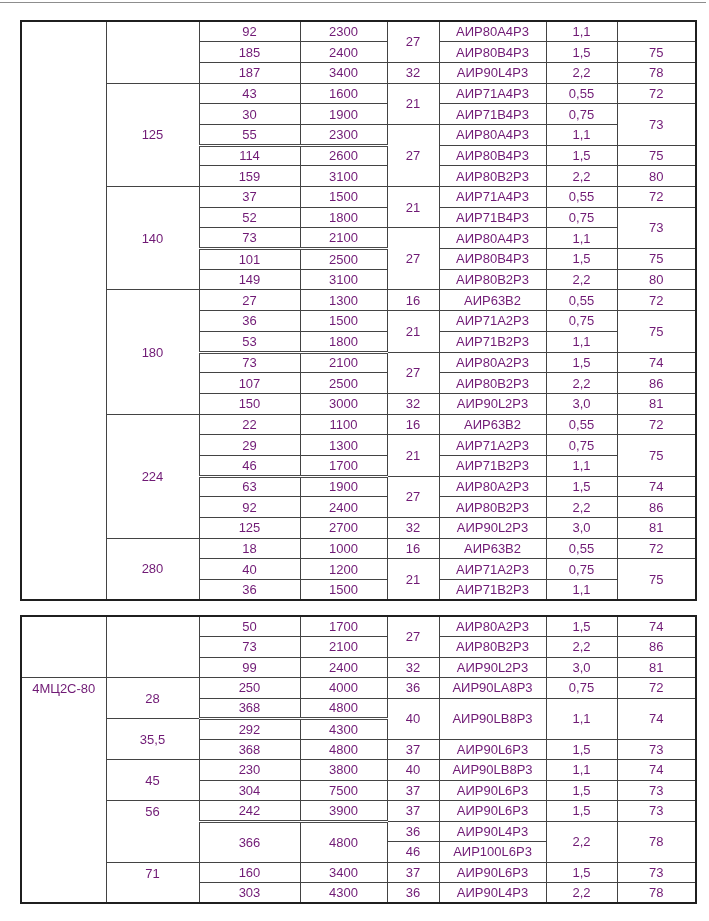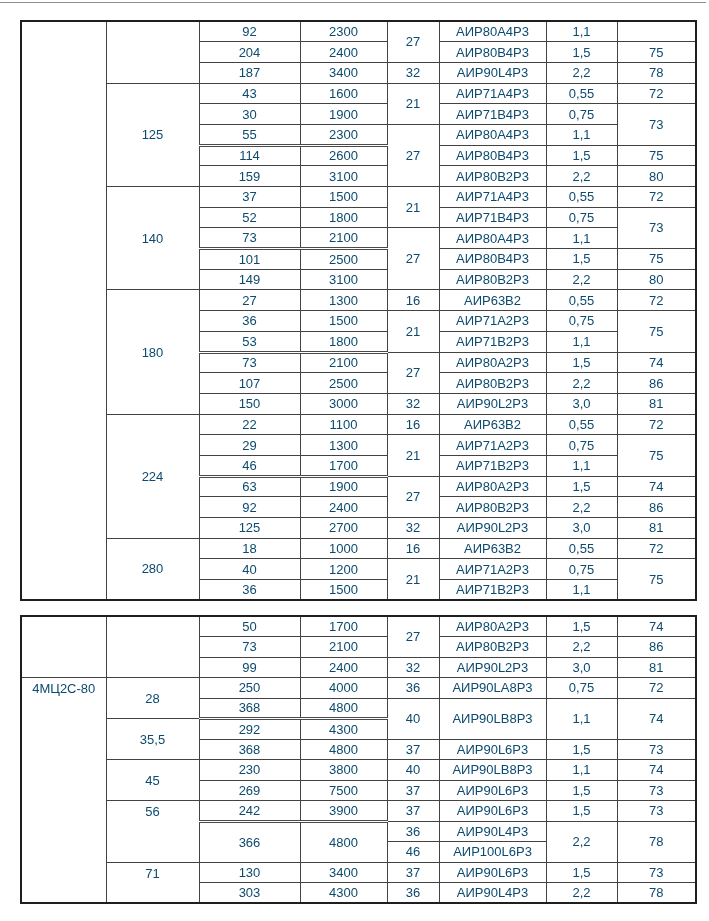--- a/index.html
+++ b/index.html
@@ -1,17 +1,17 @@
 <!DOCTYPE html>
 <html><head>
 <meta charset="utf-8">
 <style>
   html,body{margin:0;padding:0;background:#fff;}
   #page{position:relative;width:709px;height:921px;background:#ffffff;overflow:hidden;
-        font-family:"Liberation Sans", sans-serif;color:#0c4a6e;}
+        font-family:"Liberation Sans", sans-serif;color:#701a75;}
   .pagetopline{position:absolute;left:0;top:2px;width:706px;height:1px;background:#8d8d8d;}
   table.spec{position:absolute;left:20px;border-collapse:collapse;table-layout:fixed;
              border:2px solid #1f1f1f;}
   #t1{top:20px;}
   #t2{top:615px;}
   #t1 tr{height:20.7px;}
   #t2 tr{height:20.5px;}
   table.spec td{border:1px solid #434343;text-align:center;vertical-align:middle;
                 font-size:13px;line-height:15px;padding:0;overflow:hidden;
                 white-space:nowrap;}
@@ -40,21 +40,21 @@
           <td rowspan="28"></td>
           <td rowspan="3"></td>
           <td>92</td>
           <td>2300</td>
           <td rowspan="2">27</td>
           <td>АИР80А4Р3</td>
           <td>1,1</td>
           <td></td>
         </tr>
         <tr>
-          <td>204</td>
+          <td>185</td>
           <td>2400</td>
           <td>АИР80В4Р3</td>
           <td>1,5</td>
           <td>75</td>
         </tr>
         <tr>
           <td>187</td>
           <td>3400</td>
           <td>32</td>
           <td>АИР90L4Р3</td>
@@ -324,21 +324,21 @@
         <tr>
           <td rowspan="2">45</td>
           <td>230</td>
           <td>3800</td>
           <td>40</td>
           <td>АИР90LB8Р3</td>
           <td>1,1</td>
           <td>74</td>
         </tr>
         <tr>
-          <td>269</td>
+          <td>304</td>
           <td>7500</td>
           <td>37</td>
           <td>АИР90L6Р3</td>
           <td>1,5</td>
           <td>73</td>
         </tr>
         <tr>
           <td rowspan="3" class="top">56</td>
           <td class="thickb">242</td>
           <td class="thickb">3900</td>
@@ -354,21 +354,21 @@
           <td>АИР90L4Р3</td>
           <td rowspan="2">2,2</td>
           <td rowspan="2">78</td>
         </tr>
         <tr>
           <td>46</td>
           <td>АИР100L6Р3</td>
         </tr>
         <tr>
           <td rowspan="2" class="top">71</td>
-          <td>130</td>
+          <td>160</td>
           <td>3400</td>
           <td>37</td>
           <td>АИР90L6Р3</td>
           <td>1,5</td>
           <td>73</td>
         </tr>
         <tr>
           <td>303</td>
           <td>4300</td>
           <td>36</td>

